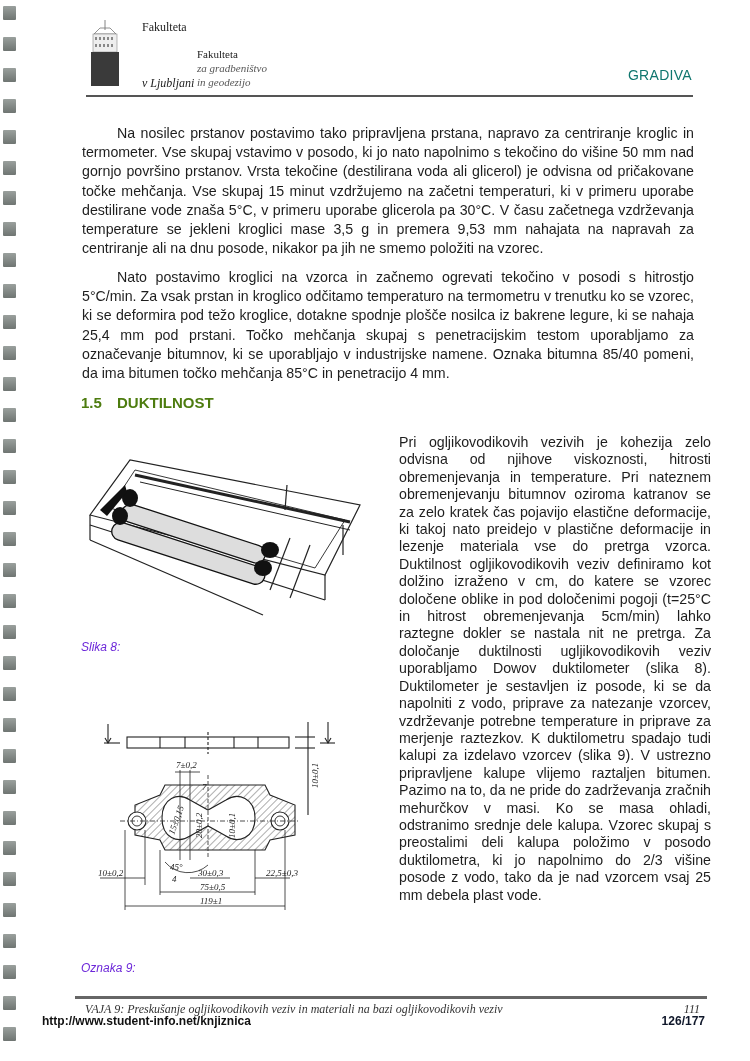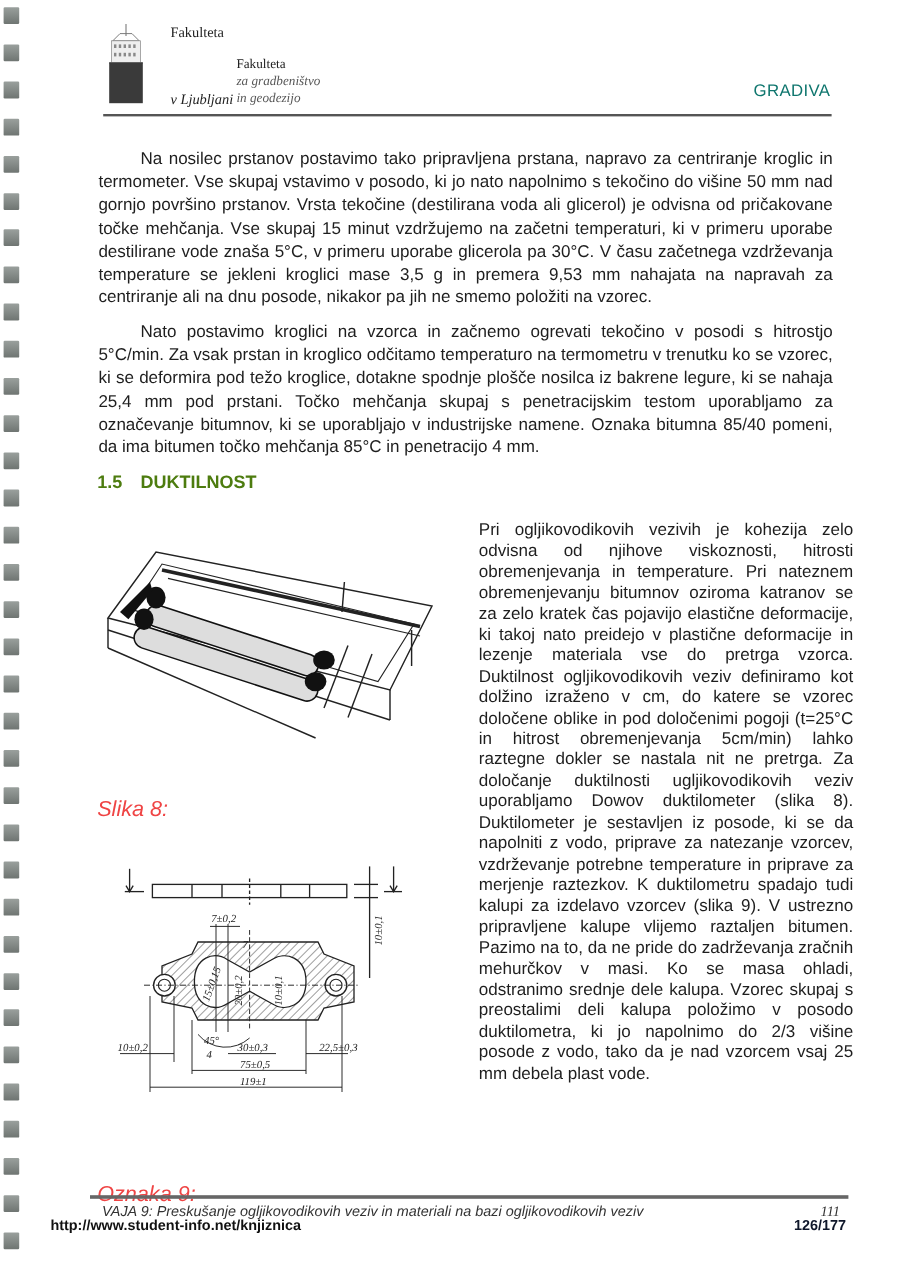--- a/index.html
+++ b/index.html
@@ -17,27 +17,27 @@
   .fak-3 { left:197px; top:75px; font-size:11px; font-style:italic; color:#555; }
   .gradiva { position:absolute; right:58px; top:67px; font-family:"Liberation Sans", sans-serif; font-size:14px; color:#0f766e; letter-spacing:0.3px; }
   .header-rule { position:absolute; left:86px; top:95px; width:607px; height:2px; background:#555; }
   .para { position:absolute; left:82px; width:612px; font-family:"Liberation Sans", sans-serif; font-size:14.2px; line-height:19.2px; text-align:justify; color:#1e1e1e; text-indent:35px; }
   .p1 { top:124px; }
   .p2 { top:268px; }
   .section { position:absolute; left:81px; top:394px; font-family:"Liberation Sans", sans-serif; font-size:15px; font-weight:bold; color:#4d7c0f; }
   .section .num { display:inline-block; width:36px; }
   .col { position:absolute; left:399px; top:434px; width:312px; font-family:"Liberation Sans", sans-serif; font-size:14.2px; line-height:17.4px; text-align:justify; color:#1e1e1e; }
   .fig8 { position:absolute; left:85px; top:430px; width:280px; height:190px; }
-  .caption { position:absolute; font-family:"Liberation Sans", sans-serif; font-size:18px; font-style:italic; color:#ef4444;margin-top:24px; }
+  .caption { position:absolute; font-family:"Liberation Sans", sans-serif; font-size:12px; font-style:italic; color:#6d28d9; }
   .cap8 { left:81px; top:640px; }
   .cap9 { left:81px; top:961px; }
   .fig9 { position:absolute; left:90px; top:710px; width:270px; height:200px; }
   .dim { font-family:"Liberation Serif", serif; font-style:italic; font-size:9px; fill:#222; }
   .footer-rule { position:absolute; left:75px; top:996px; width:632px; height:3px; background:#666; }
-  .footer-title { position:absolute; left:85px; top:1002px; font-family:Liberation Sans, sans-serif; font-style:italic; font-size:12px; color:#333; }
+  .footer-title { position:absolute; left:85px; top:1002px; font-family:Liberation Serif, serif; font-style:italic; font-size:12px; color:#333; }
   .footer-page { position:absolute; right:50px; top:1002px; font-family:"Liberation Serif", serif; font-style:italic; font-size:12px; color:#333; }
   .footer-url { position:absolute; left:42px; top:1014px; font-family:"Liberation Sans", sans-serif; font-weight:bold; font-size:12px; color:#111; }
   .footer-count { position:absolute; right:45px; top:1014px; font-family:"Liberation Sans", sans-serif; font-weight:bold; font-size:12px; color:#0f172a; }
 </style>
 </head>
 <body>
 
 <div class="holes">
   <div class="hole" style="top:6px"></div>
   <div class="hole" style="top:37px"></div>

